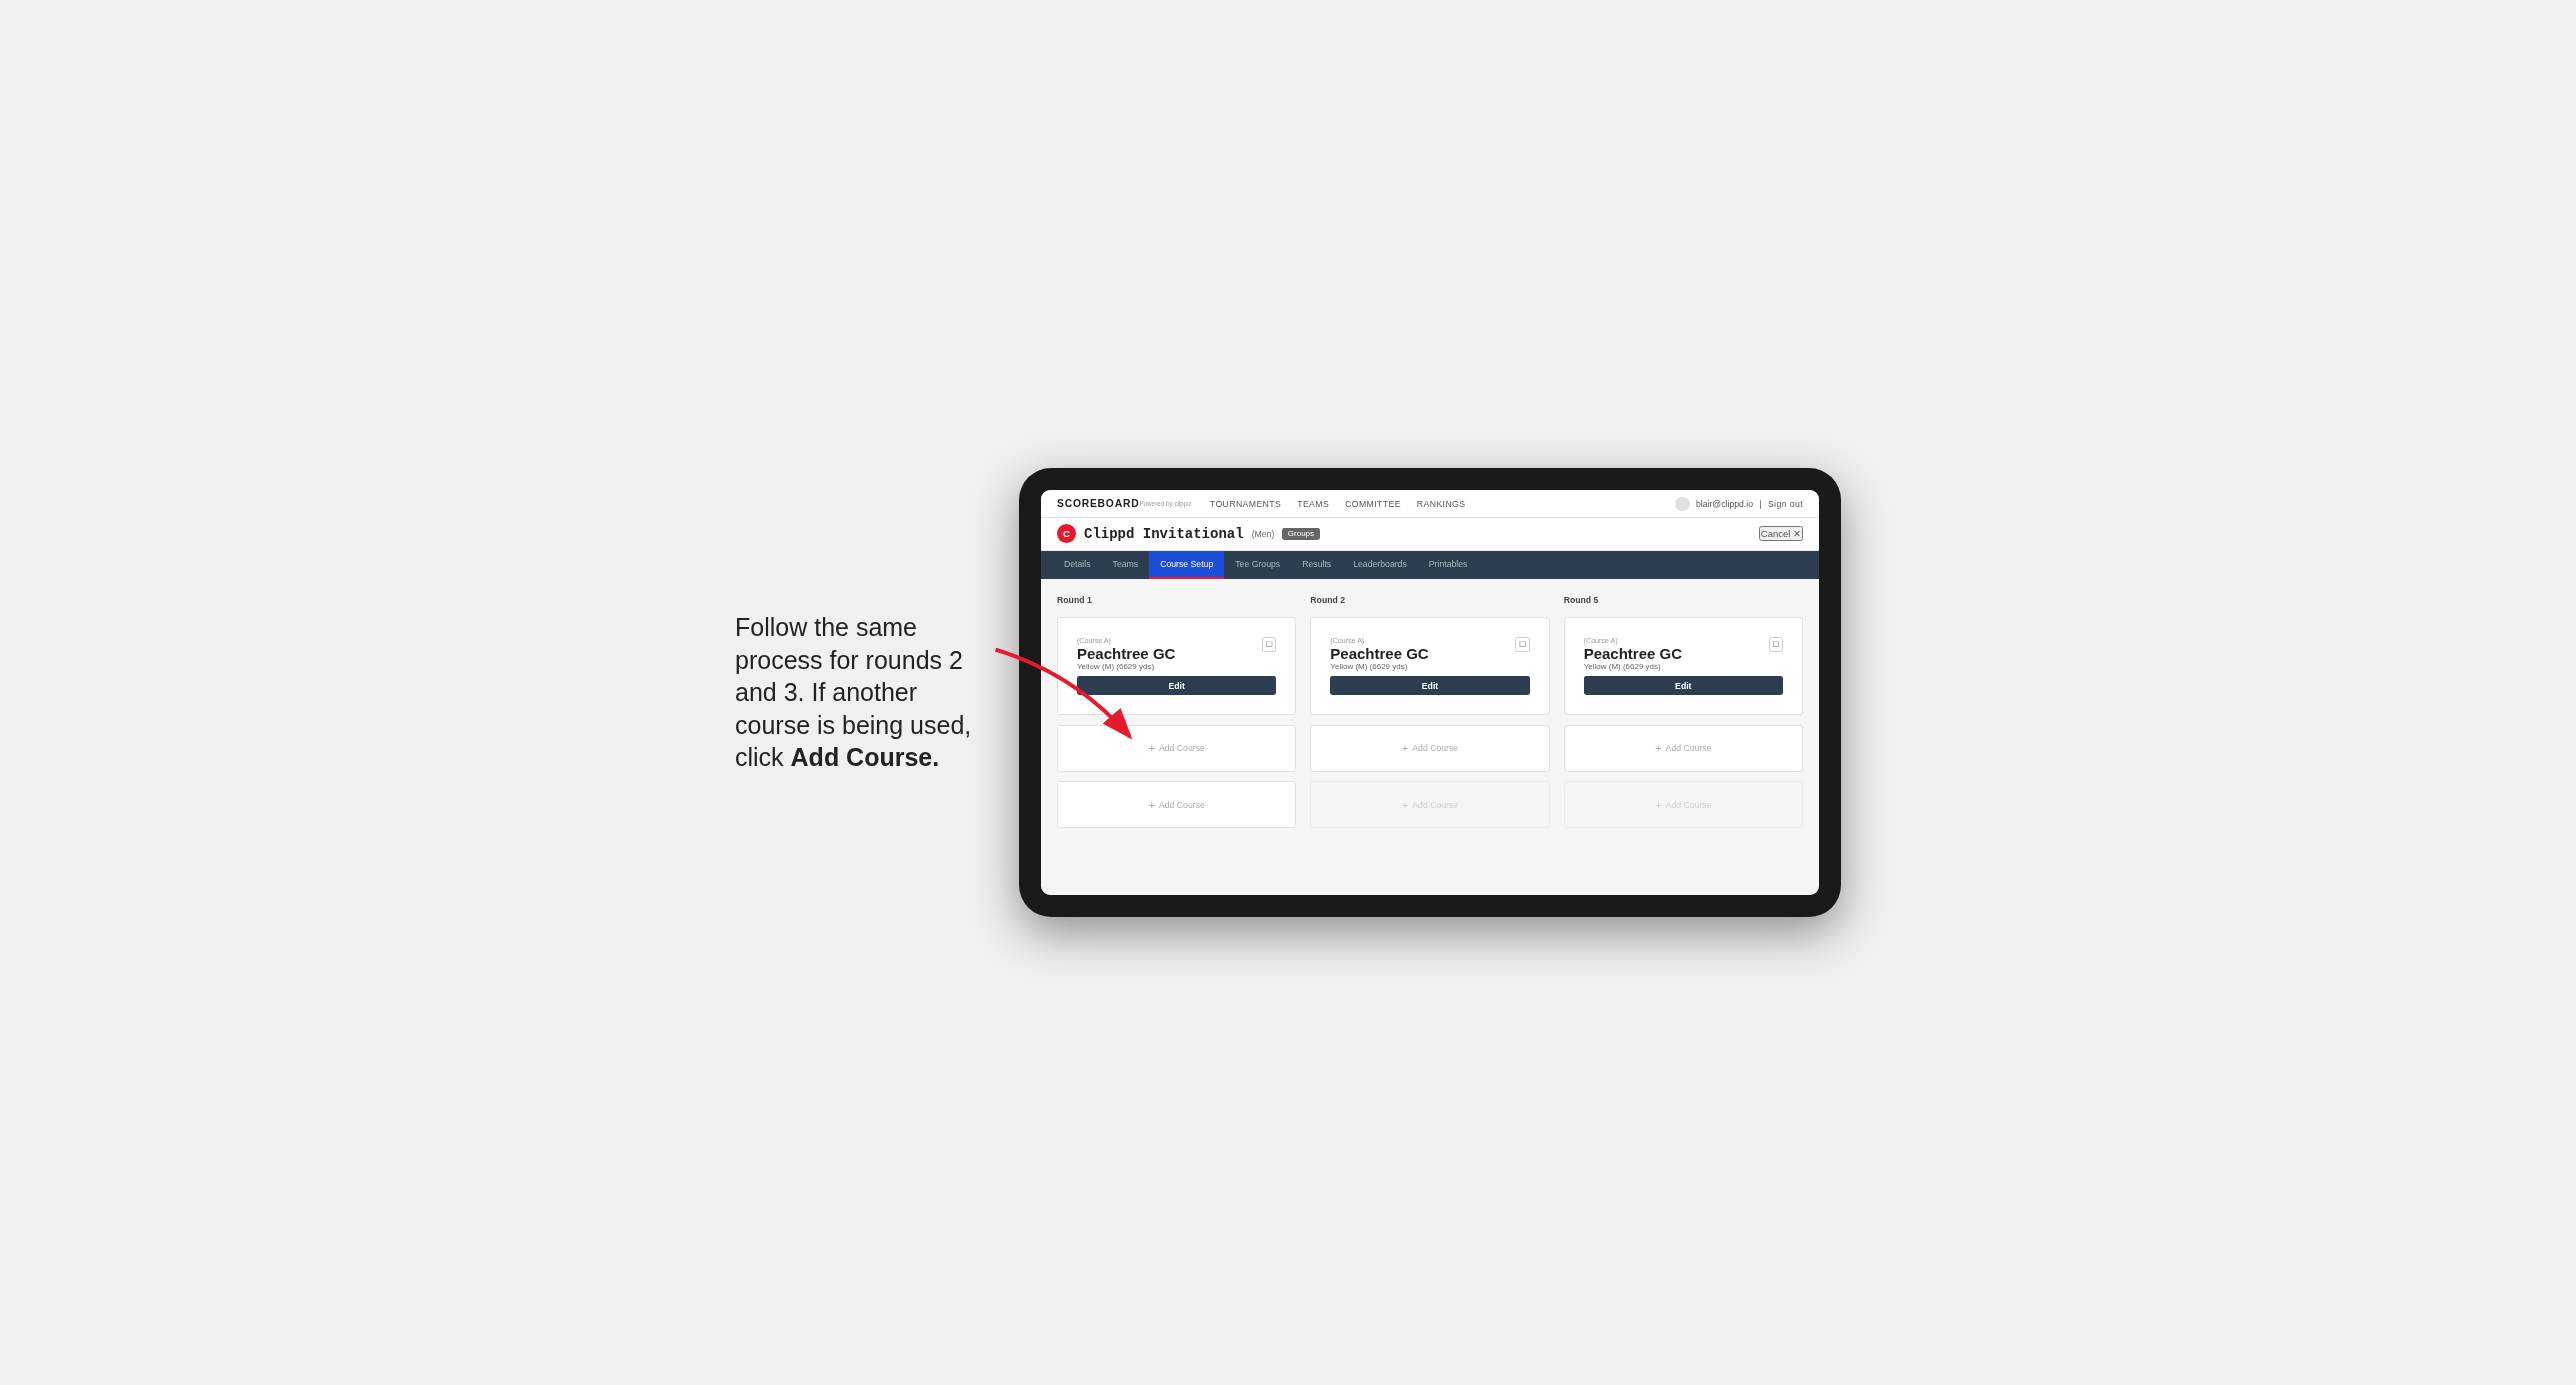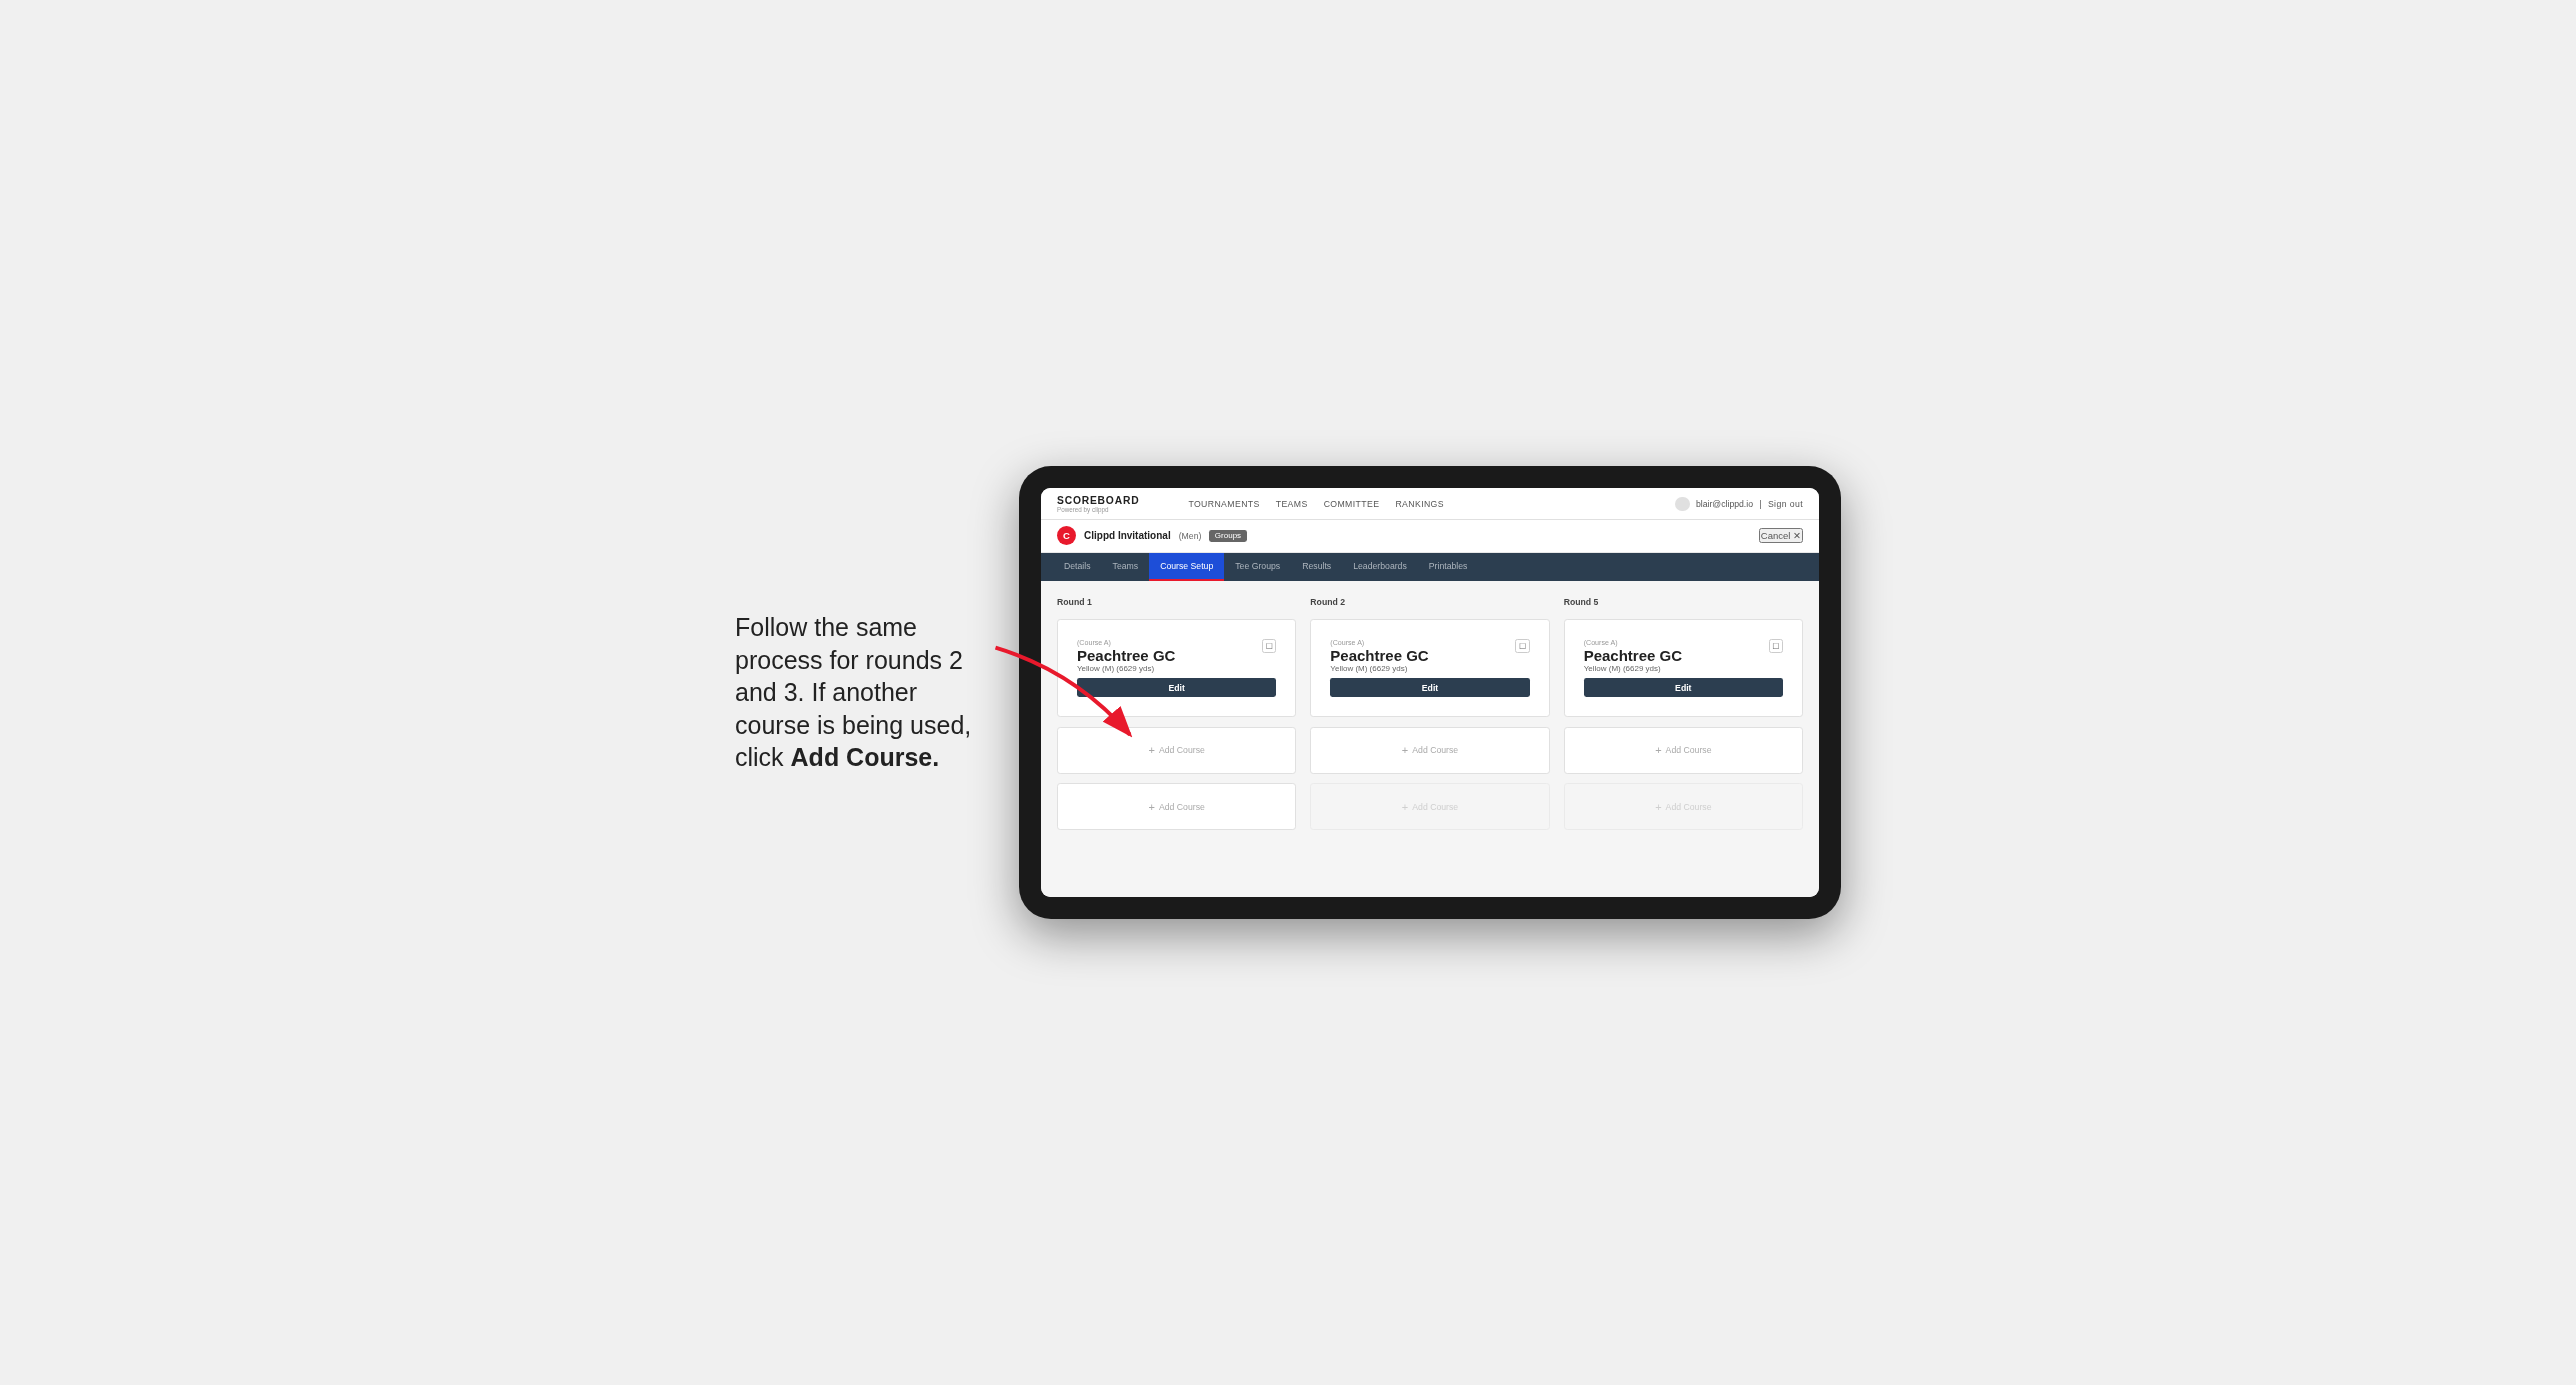--- a/index.html
+++ b/index.html
@@ -52,22 +52,23 @@
       background: #fff;
       border-bottom: 0.8px solid #e0e0e0;
       padding: 6.3px 16px;
       display: flex;
       align-items: center;
       gap: 19px;
     }
 
     .scoreboard-logo {
       display: flex;
-      flex-direction: column;
-      margin-right: 30px;
+      flex-direction: row;
+      margin-right: 0;
+      align-items: center;
     }
     .scoreboard-logo .logo-title {
       font-size: 10.3px;
       font-weight: 800;
       letter-spacing: 0.8px;
       color: #222;
     }
     .scoreboard-logo .logo-sub {
       font-size: 6.3px;
       color: #999;
@@ -121,23 +122,24 @@
       background: #e8192c;
       border-radius: 50%;
       display: flex;
       align-items: center;
       justify-content: center;
       color: white;
       font-size: 9.5px;
       font-weight: bold;
     }
     .tournament-name {
-      font-size: 10px;
+      font-size: 14px;
       font-weight: 600;
       color: #222;
+      font-family: Liberation Mono, monospace;
     }
     .men-badge {
       font-size: 8.7px;
       color: #666;
     }
     .hosting-badge {
       font-size: 8px;
       background: #666;
       color: white;
       padding: 1.6px 5.5px;

